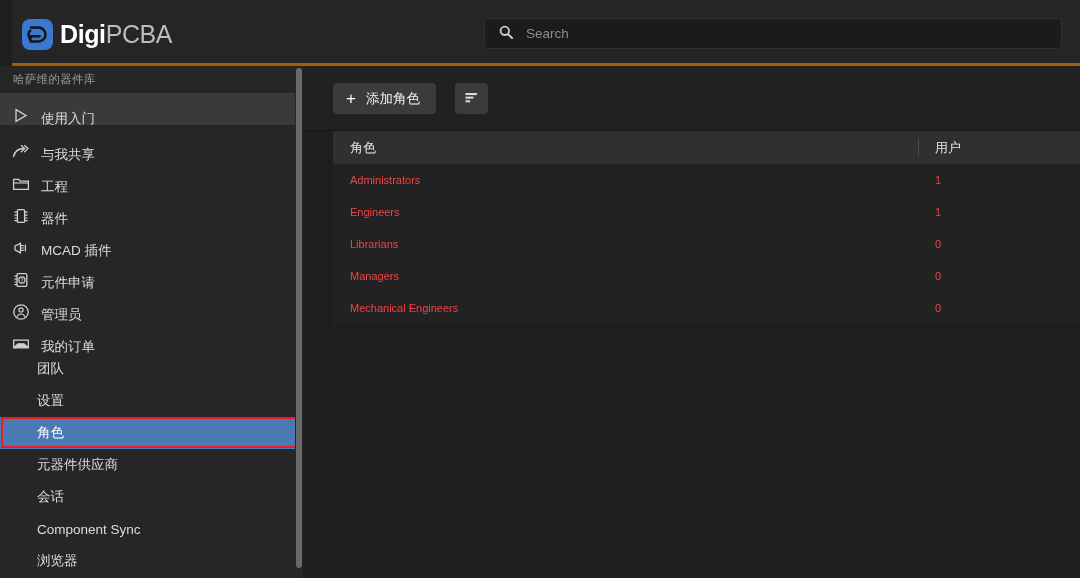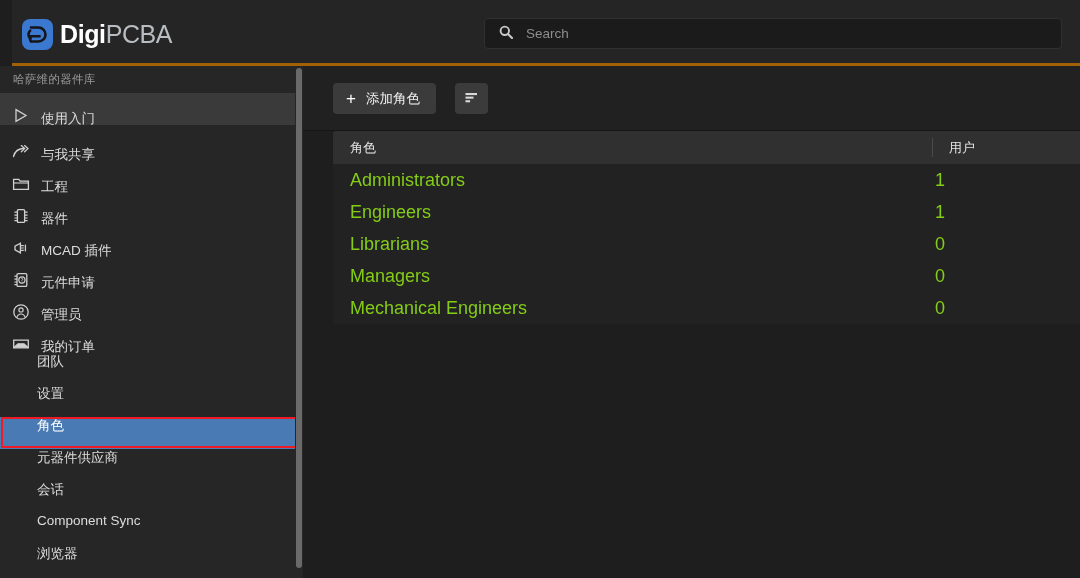--- a/index.html
+++ b/index.html
@@ -126,20 +126,21 @@
     display: flex;
     align-items: center;
     justify-content: center;
   }
   .sb-item.active-soft { background: #3a3a3b; }
   .sb-item .lbl { line-height: 1; white-space: nowrap; }
 
   .sb-sub {
     height: 32px;
     display: flex;
+    align-items: center;
     padding-left: 37px;
     font-size: 13.5px;
     color: #dcdcdc;
     box-sizing: border-box;
     position: relative;
   }
   .sb-sub.selected {
     background: #4a7ab3;
     color: #ffffff;
   }
@@ -247,31 +248,30 @@
     box-sizing: border-box;
   }
   .th-role { width: 585px; padding-left: 17px; }
   .th-users {
     flex: 1 1 auto;
     padding-left: 16px;
     border-left: 1px solid #4a4a4a;
     height: 19px;
     display: flex;
     align-items: center;
-    margin-left: 14px;
   }
   .trow {
     height: 32px;
     display: flex;
     align-items: center;
     background: #222223;
   }
   .trow .td {
-    font-size: 18px;
-    color: #84cc16;
+    font-size: 11px;
+    color: #ef4444;
     box-sizing: border-box;
   }
   .td-role { width: 585px; padding-left: 17px; }
   .td-users { flex: 1 1 auto; padding-left: 17px; }
 </style>
 </head>
 <body>
 
 <div id="app">
 

